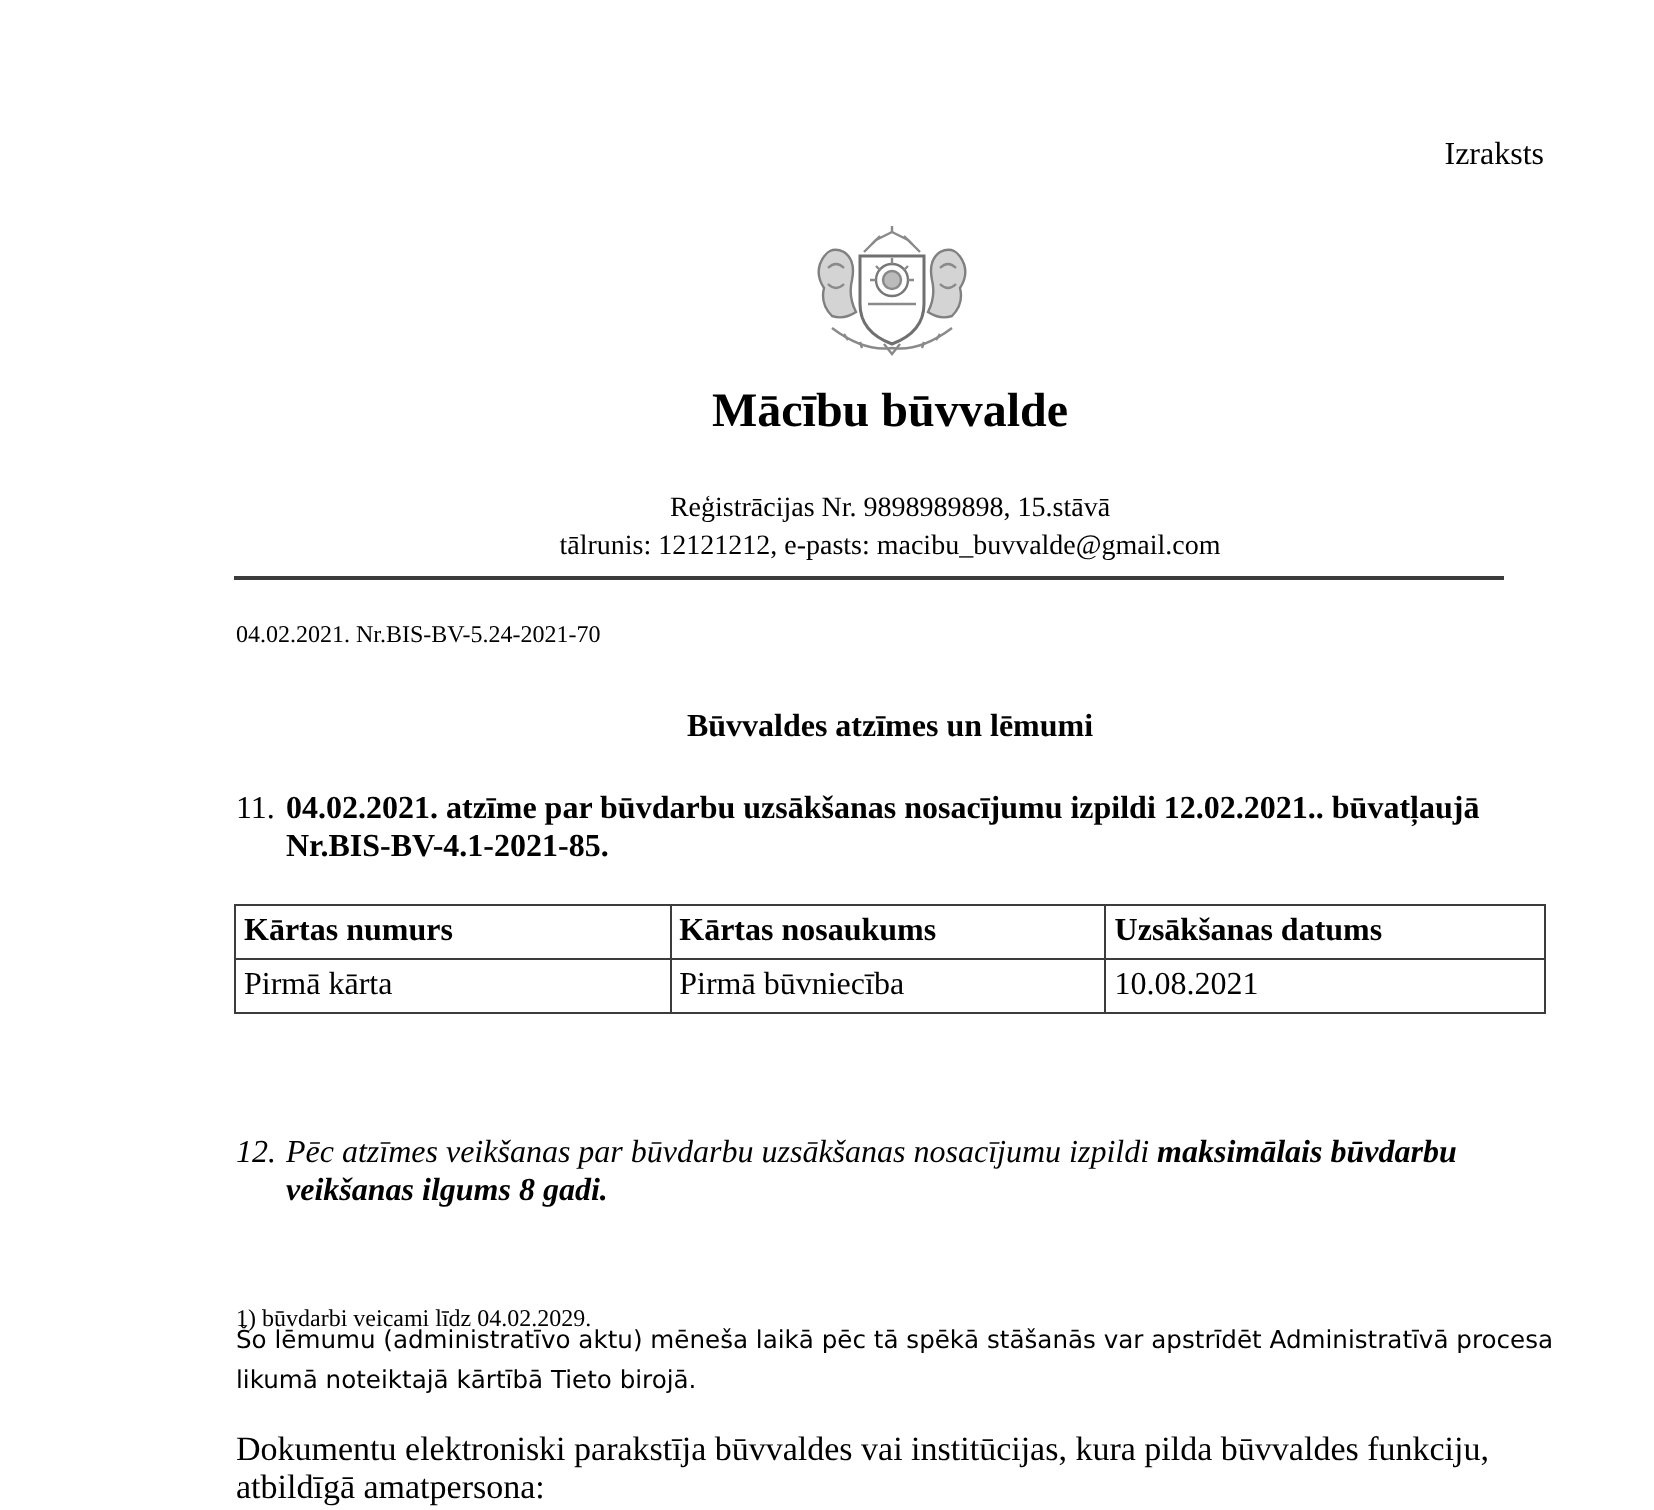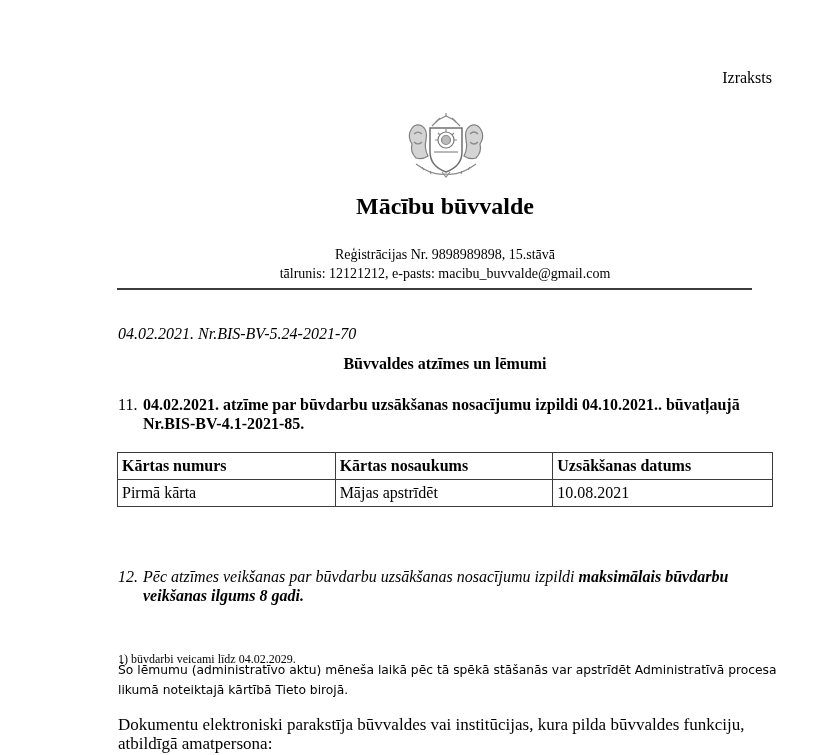--- a/index.html
+++ b/index.html
@@ -4,21 +4,21 @@
   <style>
     html, body { margin: 0; padding: 0; background: #ffffff; }
     body { width: 827px; height: 755px; position: relative; overflow: hidden;
            font-family: "Liberation Serif", "DejaVu Serif", serif; color: #000; }
     .abs { position: absolute; }
     .doc-type { top: 37px; right: 55px; font-size: 16px; margin-top: 32px; }
     .coat { left: 402px; top: 112px; width: 88px; height: 66px; }
     .org-name { top: 193px; left: 0; width: 890px; text-align: center; font-size: 24px; font-weight: bold; }
     .contacts { top: 245px; left: 0; width: 890px; text-align: center; font-size: 14px; line-height: 19px; }
     .rule { top: 288px; left: 117px; width: 635px; height: 2px; background: #3c3c3c; }
-    .docnum { top: 325px; left: 118px; font-size: 16px; font-style: italic; }
+    .docnum { top: 310px; left: 118px; font-size: 12px; }
     .section-title { top: 355px; left: 0; width: 890px; text-align: center; font-size: 16px; font-weight: bold; }
     .item { left: 118px; width: 660px; font-size: 16px; line-height: 19px; }
     .item .num { position: absolute; left: 0; top: 0; text-align: right; }
     .item .text { display: block; padding-left: 25px; text-indent: 0; }
     .item11 { top: 395px; }
     .item12 { top: 567px; font-style: italic; }
     .bold { font-weight: bold; }
     table.stages { position: absolute; top: 452px; left: 117px; width: 656px; border-collapse: collapse; font-size: 16px; }
     table.stages td, table.stages th { border: 1px solid #3c3c3c; height: 26px; padding: 0 4px; text-align: left; vertical-align: middle; }
     table.stages th { font-weight: bold; }
@@ -68,40 +68,40 @@
 </div>
 
 <div class="abs rule"></div>
 
 <div class="abs docnum">04.02.2021. Nr.BIS-BV-5.24-2021-70</div>
 
 <div class="abs section-title">Būvvaldes atzīmes un lēmumi</div>
 
 <div class="abs item item11">
   <span class="num">11.</span>
-  <span class="text bold">04.02.2021. atzīme par būvdarbu uzsākšanas nosacījumu izpildi 04.10.2021.. būvatļaujā Nr.BIS-BV-4.1-2021-85.</span>
+  <span class="text bold">04.02.2021. atzīme par būvdarbu uzsākšanas nosacījumu izpildi 12.02.2021.. būvatļaujā Nr.BIS-BV-4.1-2021-85.</span>
 </div>
 
 <table class="stages">
   <colgroup>
       <col class="c1">
       <col class="c2">
       <col class="c3">
     </colgroup>
   <thead>
     <tr>
       <th>Kārtas numurs</th>
       <th>Kārtas nosaukums</th>
       <th>Uzsākšanas datums</th>
     </tr>
   </thead>
   <tbody>
     <tr>
       <td>Pirmā kārta</td>
-      <td>Mājas apstrīdēt</td>
+      <td>Pirmā būvniecība</td>
       <td>10.08.2021</td>
     </tr>
   </tbody>
 </table>
 
 <div class="abs item item12">
   <span class="num">12.</span>
   <span class="text"><span>Pēc atzīmes veikšanas par būvdarbu uzsākšanas nosacījumu izpildi </span><span class="bold">maksimālais būvdarbu veikšanas ilgums 8 gadi.</span></span>
 </div>
 

